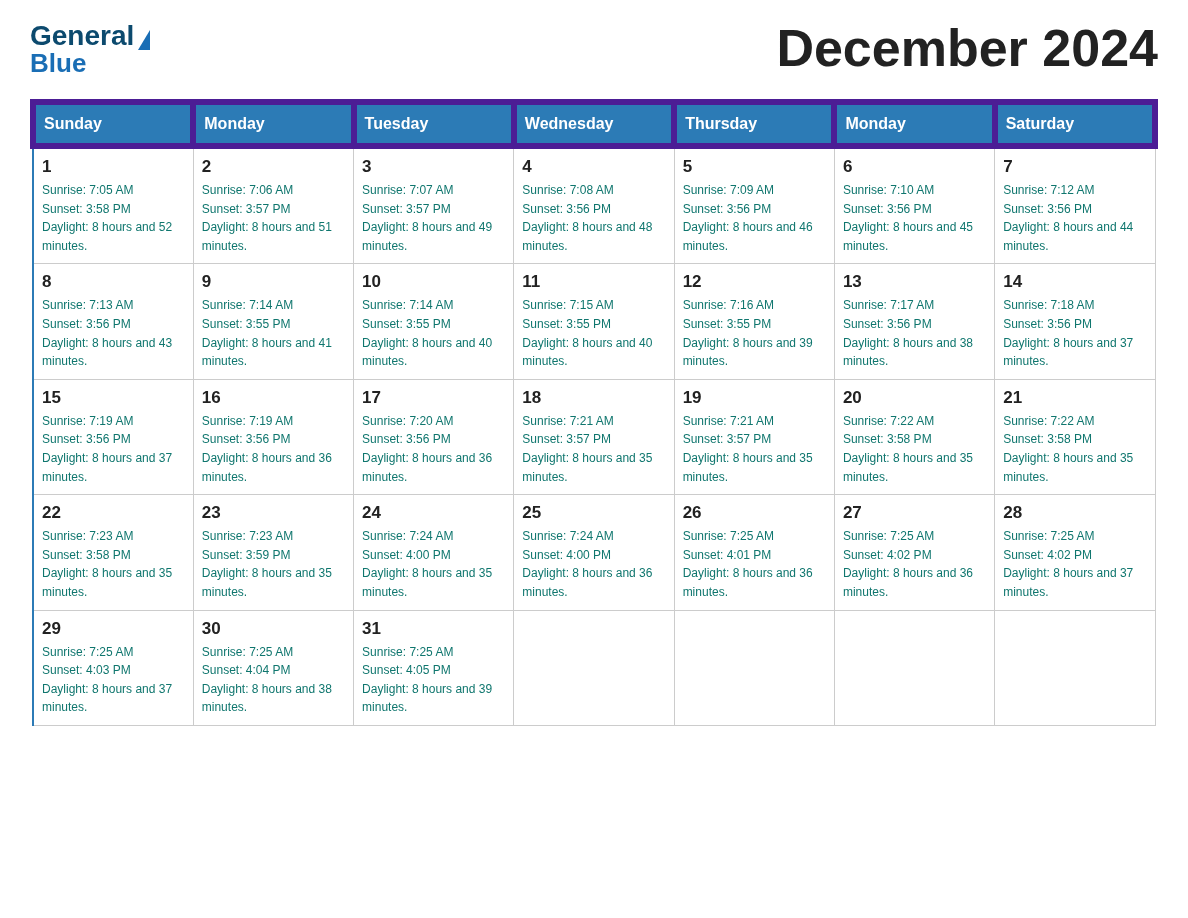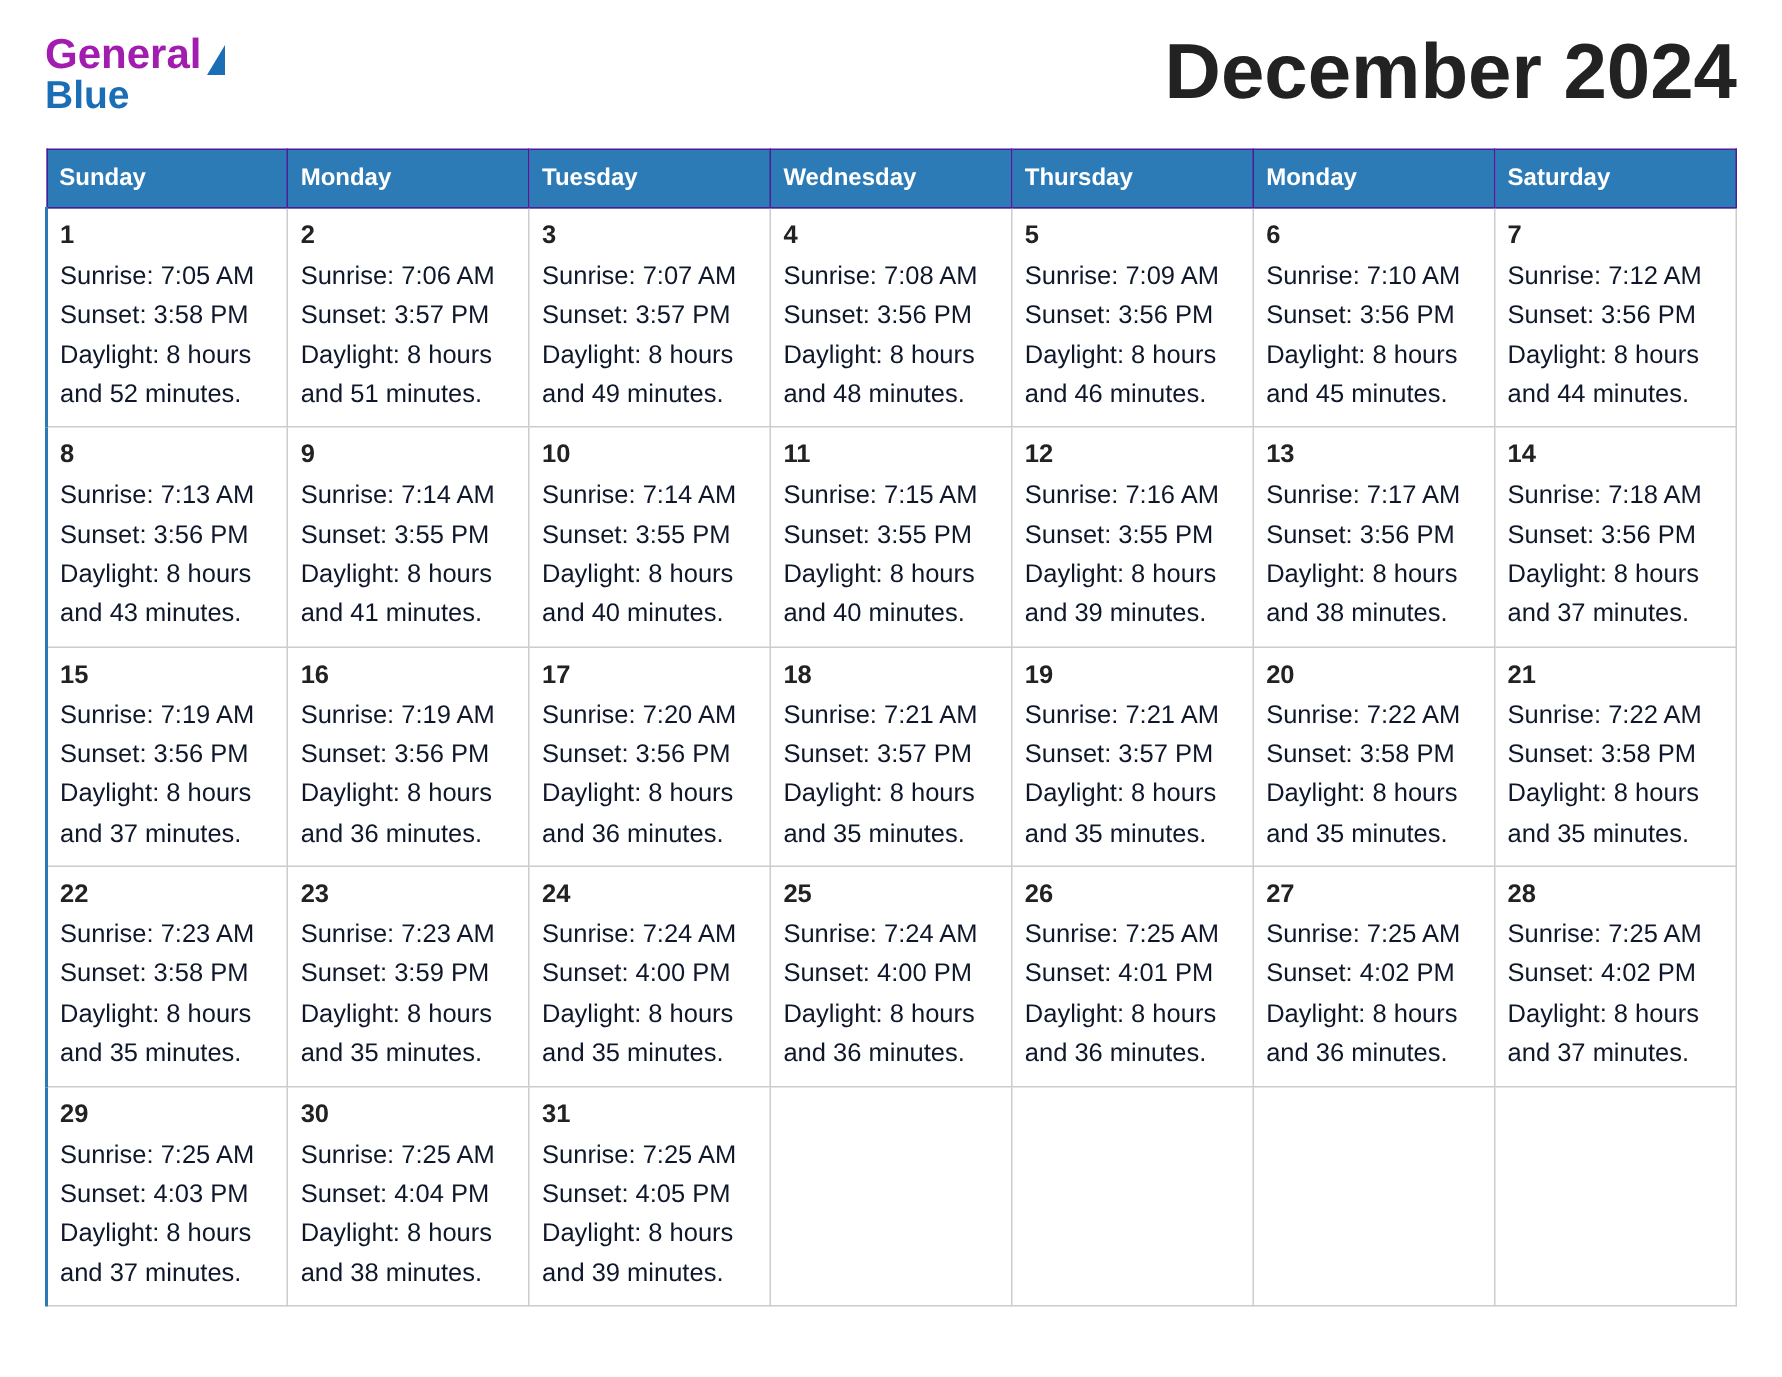--- a/index.html
+++ b/index.html
@@ -41,59 +41,59 @@
       border-collapse: collapse;
       table-layout: fixed;
     }
     thead tr th {
       background-color: #2c7bb6;
       color: #fff;
       font-size: 16px;
       font-weight: bold;
       padding: 10px 8px;
       text-align: left;
-      border: 1px solid #4c1d95;
+      border: 6px solid #4c1d95;
     }
     tbody tr td {
       border: 1px solid #ccc;
       vertical-align: top;
       padding: 8px;
       font-size: 13.5px;
       color: #333;
       height: 110px;
     }
     tbody tr td:first-child {
       border-left: 2px solid #2c7bb6;
     }
     .day-number {
       font-size: 17px;
       font-weight: bold;
       color: #222;
       display: block;
       margin-bottom: 4px;
     }
     .day-info {
-      font-size: 17px;
-      color: #0f172a;
+      font-size: 12px;
+      color: #0f766e;
       line-height: 1.55;
     }
     tbody tr:last-child td {
       height: 110px;
     }
     .empty-cell {
       background: #fff;
     }
   </style>
 </head>
 <body>
 
 <div class="header">
   <div class="logo">
     <div style="display:flex; align-items:center;">
-      <span style="font-size:28px; font-weight:bold; color:#a21caf;">General</span>
+      <span style="font-size:28px; font-weight:bold; color:#0c4a6e;">General</span>
       <span style="display:inline-block; width:0; height:0; border-left:12px solid transparent; border-right:0px solid transparent; border-bottom:20px solid #1a6eb5; margin-left:4px; position:relative; top:4px;"></span>
     </div>
     <span style="font-size:26px; font-weight:bold; color:#1a6eb5; margin-top:-4px;">Blue</span>
   </div>
   <div class="title-section">
     <div class="month-title">December 2024</div>
   </div>
 </div>
 
 <table>

